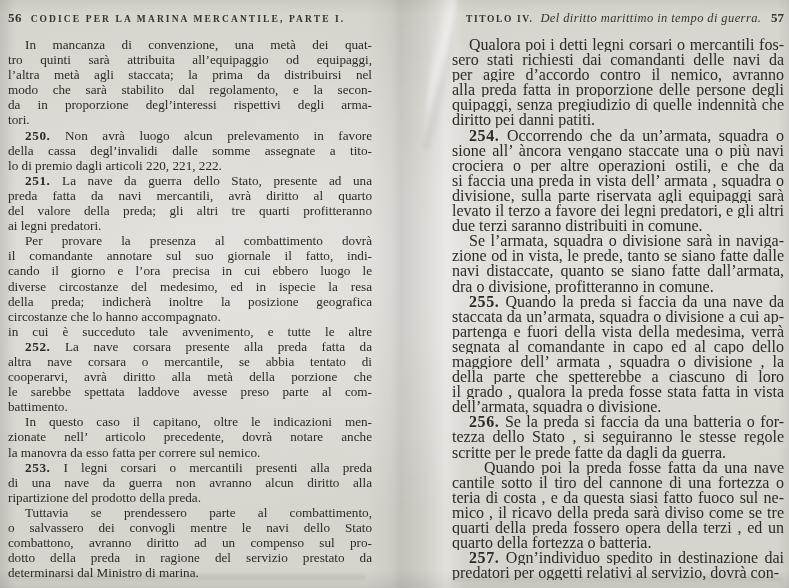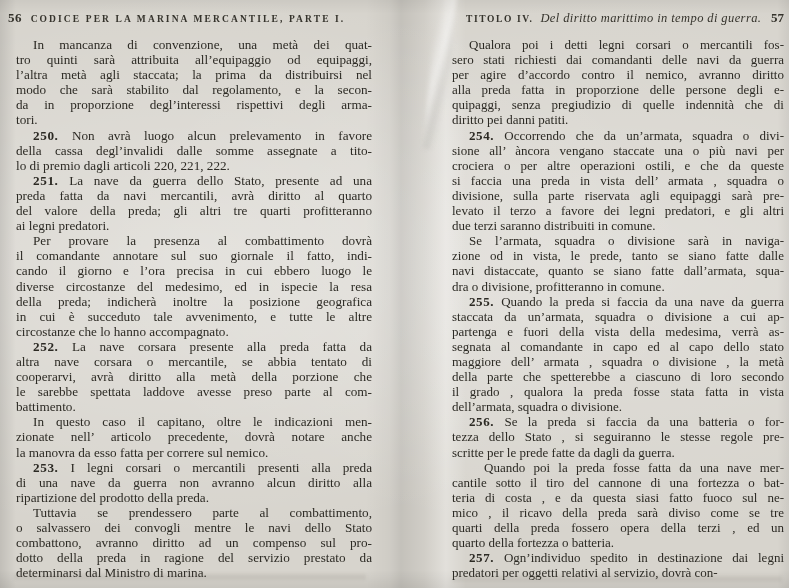--- a/index.html
+++ b/index.html
@@ -63,22 +63,22 @@
     text-align:justify;
     text-align-last:justify;
     height:15.1px;line-height:15.1px;
     overflow:hidden;
     white-space:nowrap;
   }
   .line{white-space:normal;}
   .line.last{text-align-last:left;}
   .line.first{text-indent:17px;}
   .line.first-large{text-indent:32px;}
-  .page-left .line{font-size:13.2px;margin-left:8px;}
-  .page-right .line{font-size:13px;}
+  .page-left .line{font-size:13.2px;}
+  .page-right .line{font-size:16px;}
   .art-num{font-weight:bold;letter-spacing:.6px;}
 </style>
 </head>
 <body>
 
 <div class="scan">
   <div class="crease"></div>
 
   <div class="page page-left">
     <div class="header header-left">
@@ -104,22 +104,22 @@
           <div class="line">preda fatta da navi mercantili, avrà diritto al quarto</div>
           <div class="line">del valore della preda; gli altri tre quarti profitteranno</div>
           <div class="line last">ai legni predatori.</div>
         </div>
         <div class="paragraph">
           <div class="line first">Per provare la presenza al combattimento dovrà</div>
           <div class="line">il comandante annotare sul suo giornale il fatto, indi-</div>
           <div class="line">cando il giorno e l’ora precisa in cui ebbero luogo le</div>
           <div class="line">diverse circostanze del medesimo, ed in ispecie la resa</div>
           <div class="line">della preda; indicherà inoltre la posizione geografica</div>
+          <div class="line last">circostanze che lo hanno accompagnato.</div>
           <div class="line">in cui è succeduto tale avvenimento, e tutte le altre</div>
-          <div class="line last">circostanze che lo hanno accompagnato.</div>
         </div>
         <div class="paragraph">
           <div class="line first"><b class="art-num">252.</b> La nave corsara presente alla preda fatta da</div>
           <div class="line">altra nave corsara o mercantile, se abbia tentato di</div>
           <div class="line">cooperarvi, avrà diritto alla metà della porzione che</div>
           <div class="line">le sarebbe spettata laddove avesse preso parte al com-</div>
           <div class="line last">battimento.</div>
         </div>
         <div class="paragraph">
           <div class="line first">In questo caso il capitano, oltre le indicazioni men-</div>

